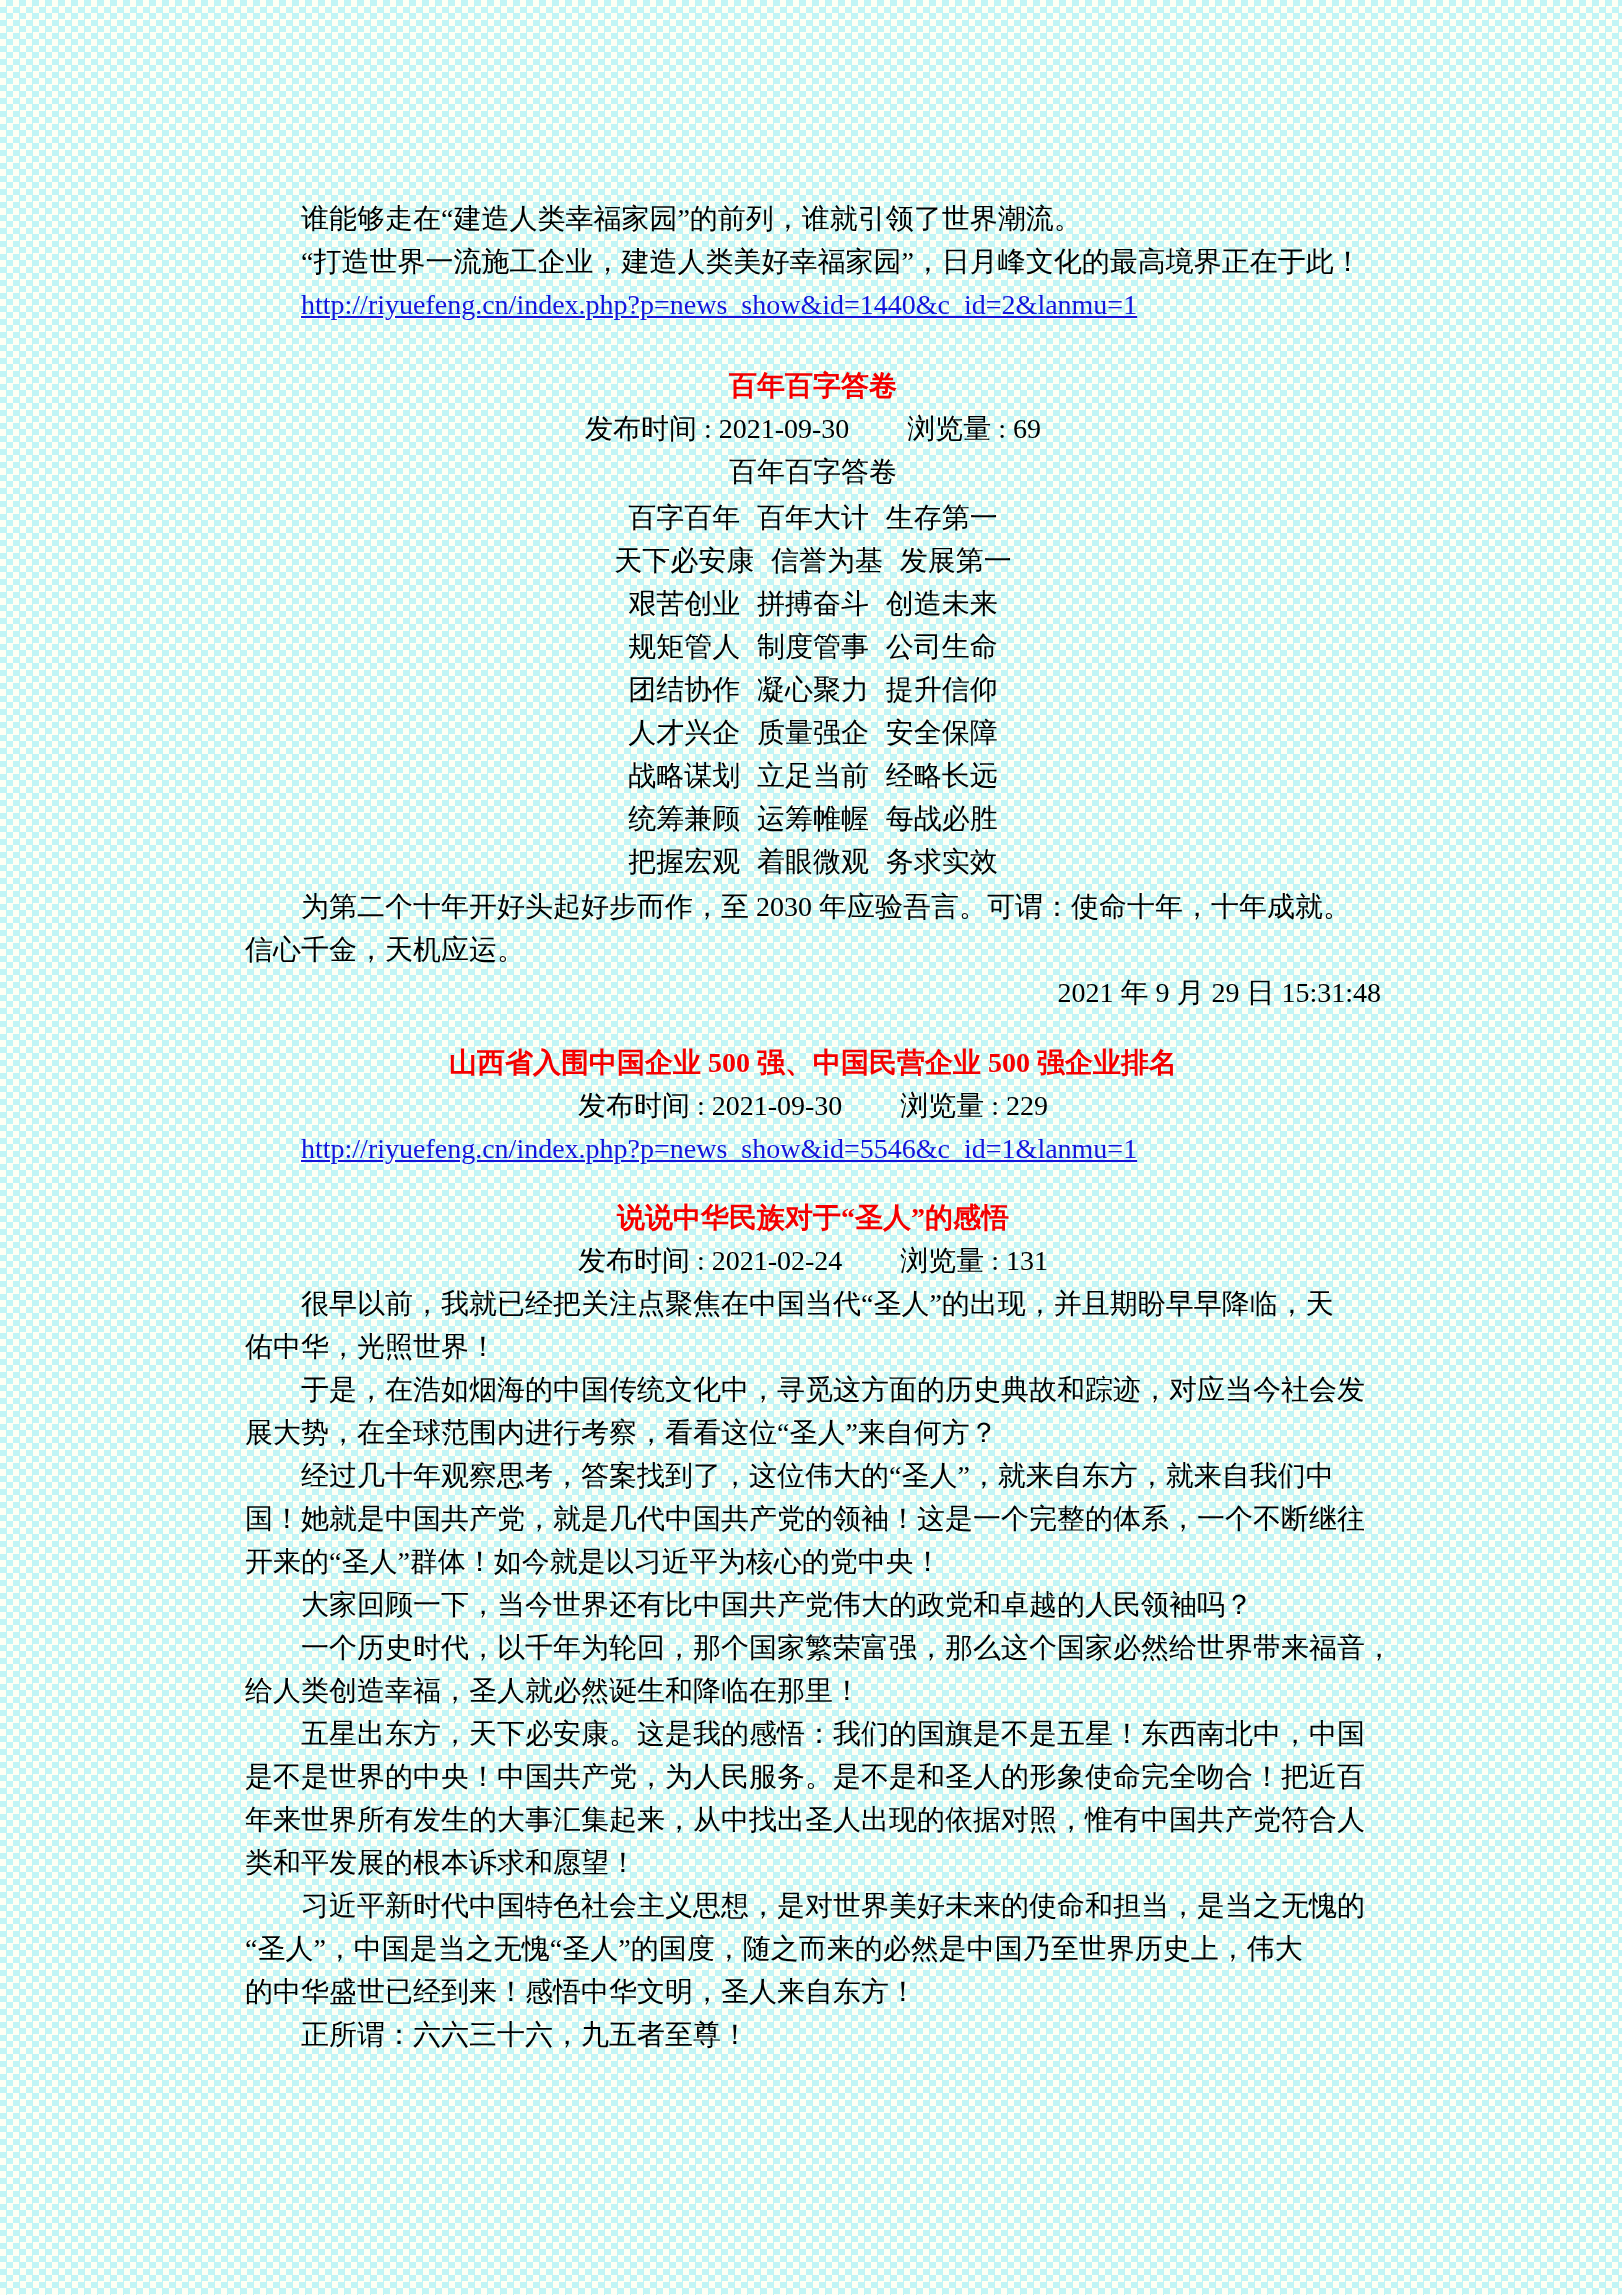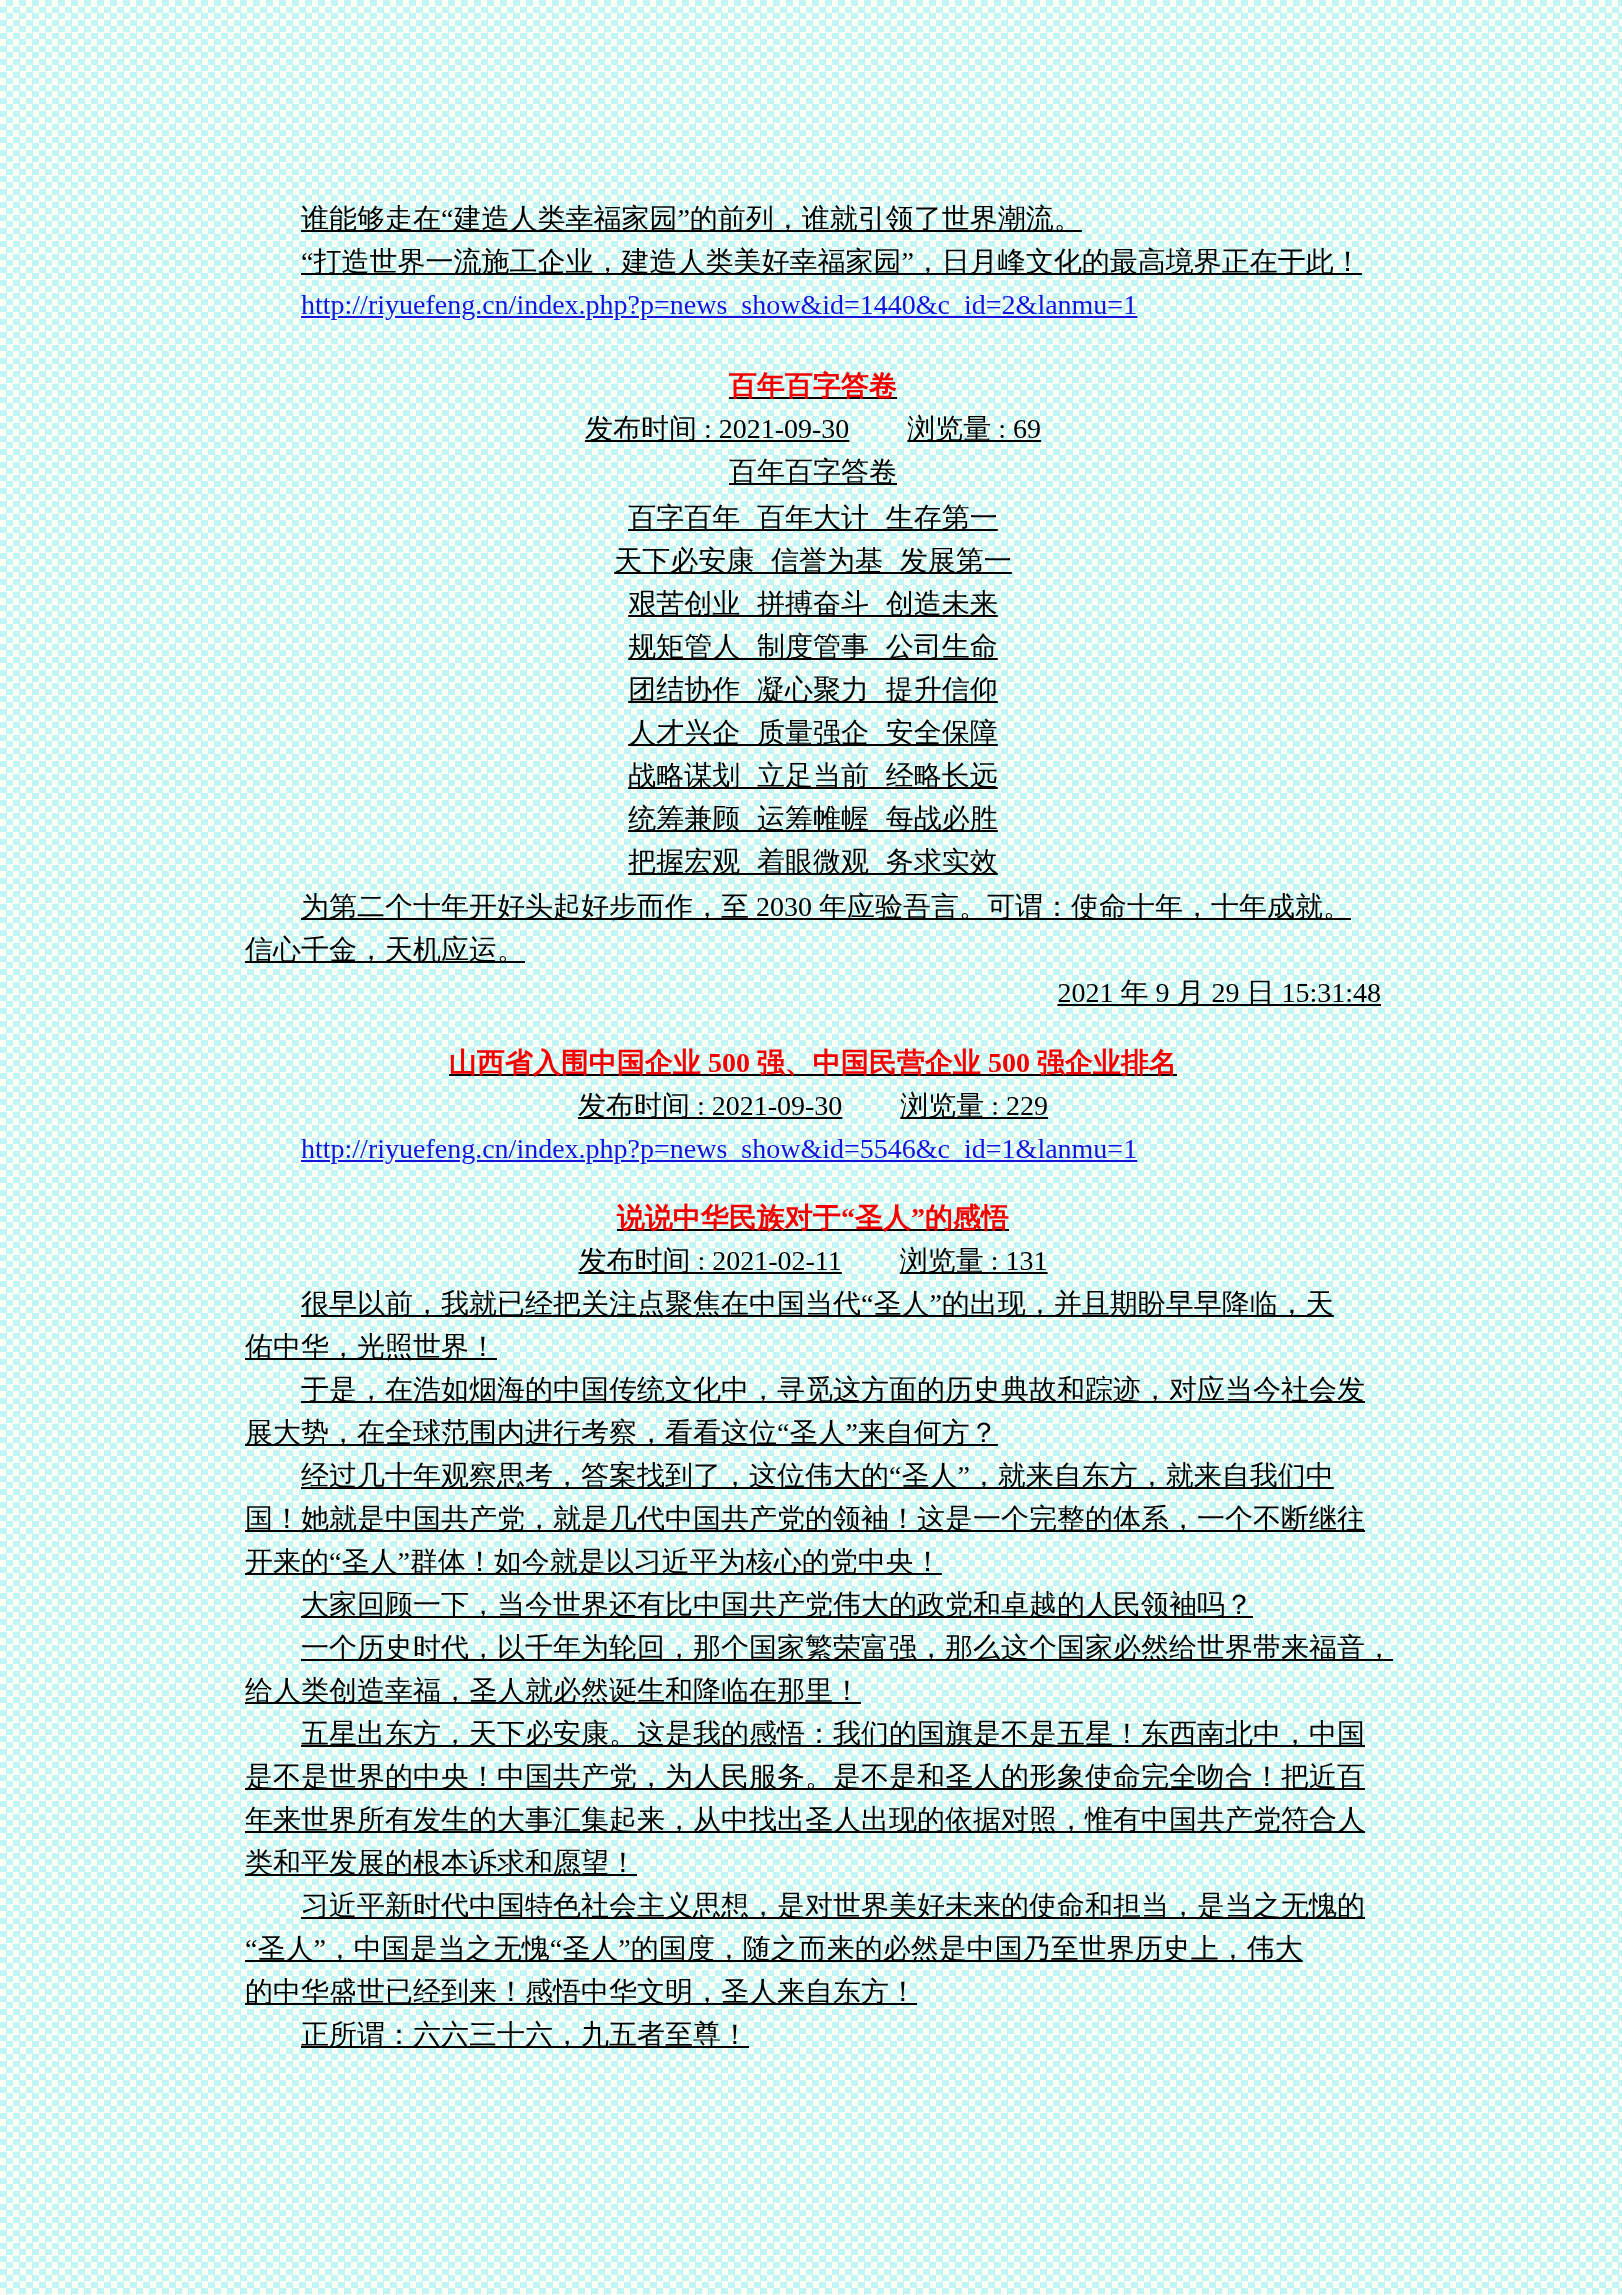--- a/index.html
+++ b/index.html
@@ -10,21 +10,20 @@
     background-color: #FEFFF4;
     background-image: conic-gradient(#C2F5F6 25%, #FEFFF4 0 50%, #C2F5F6 0 75%, #FEFFF4 0);
     background-size: 13px 13px;
     font-family: "Liberation Serif", "DejaVu Serif", serif;
     font-size: 28px;
     color: #000;
   }
   .doc {
     padding: 197px 242px 8px 245px;
     line-height: 43px;
-    text-decoration: underline;
   }
   .line { white-space: nowrap; }
   .indent { padding-left: 56px; }
   .center { text-align: center; white-space: nowrap; }
   .right { text-align: right; white-space: nowrap; }
   .heading {
     color: var(--heading-red, #F40000);
     font-weight: bold;
     text-align: center;
     white-space: nowrap;
@@ -68,21 +67,21 @@
 
   <div class="line indent mt-close">为第二个十年开好头起好步而作，至 2030 年应验吾言。可谓：使命十年，十年成就。</div>
   <div class="line">信心千金，天机应运。</div>
   <div class="right">2021 年 9 月 29 日 15:31:48</div>
 
   <div class="heading mt-h2">山西省入围中国企业 500 强、中国民营企业 500 强企业排名</div>
   <div class="meta"><span>发布时间 : 2021-09-30</span><span class="views">浏览量 : 229</span></div>
   <div class="line indent"><a class="link">http://riyuefeng.cn/index.php?p=news_show&amp;id=5546&amp;c_id=1&amp;lanmu=1</a></div>
 
   <div class="heading mt-h3">说说中华民族对于“圣人”的感悟</div>
-  <div class="meta"><span>发布时间 : 2021-02-11</span><span class="views">浏览量 : 131</span></div>
+  <div class="meta"><span>发布时间 : 2021-02-24</span><span class="views">浏览量 : 131</span></div>
 
   <div class="line indent">很早以前，我就已经把关注点聚焦在中国当代“圣人”的出现，并且期盼早早降临，天</div>
   <div class="line">佑中华，光照世界！</div>
   <div class="line indent">于是，在浩如烟海的中国传统文化中，寻觅这方面的历史典故和踪迹，对应当今社会发</div>
   <div class="line">展大势，在全球范围内进行考察，看看这位“圣人”来自何方？</div>
   <div class="line indent">经过几十年观察思考，答案找到了，这位伟大的“圣人”，就来自东方，就来自我们中</div>
   <div class="line">国！她就是中国共产党，就是几代中国共产党的领袖！这是一个完整的体系，一个不断继往</div>
   <div class="line">开来的“圣人”群体！如今就是以习近平为核心的党中央！</div>
   <div class="line indent">大家回顾一下，当今世界还有比中国共产党伟大的政党和卓越的人民领袖吗？</div>
   <div class="line indent">一个历史时代，以千年为轮回，那个国家繁荣富强，那么这个国家必然给世界带来福音，</div>

